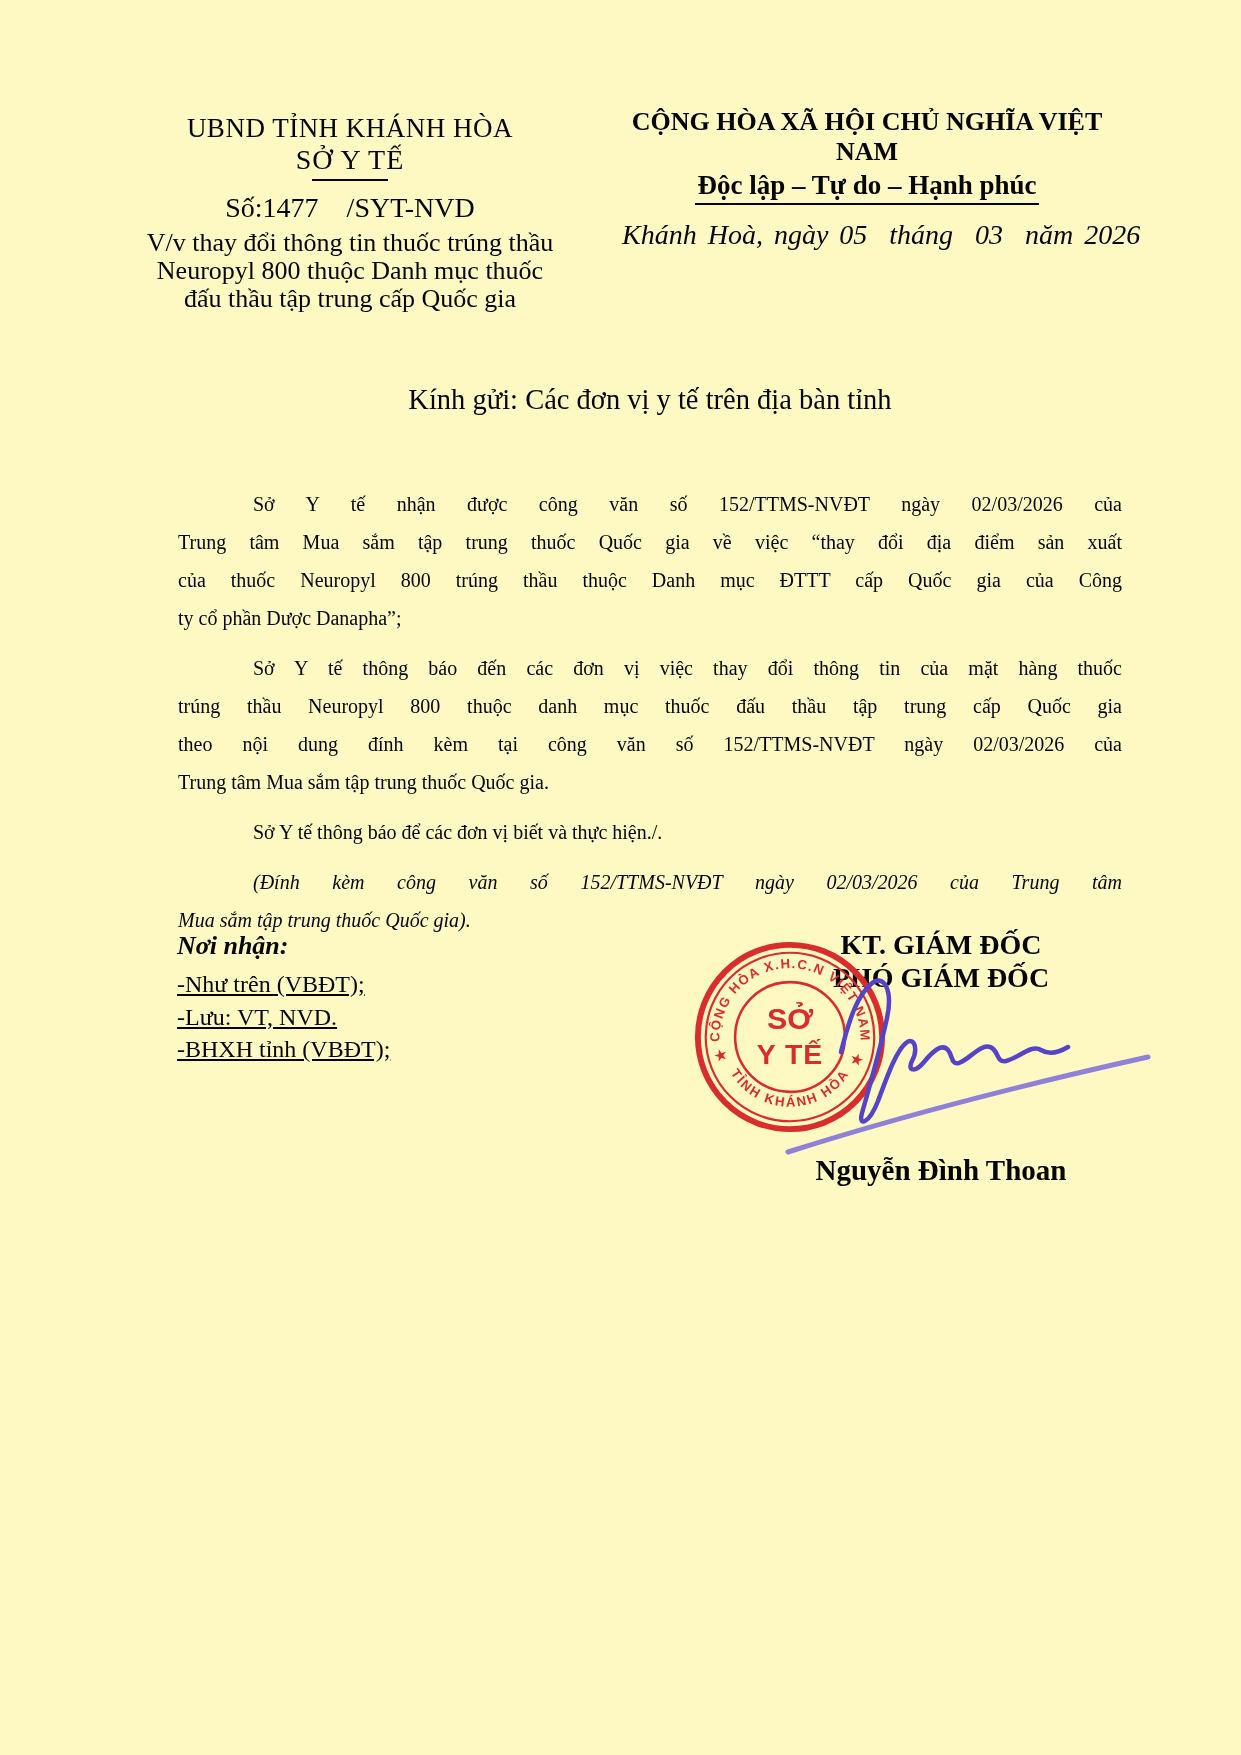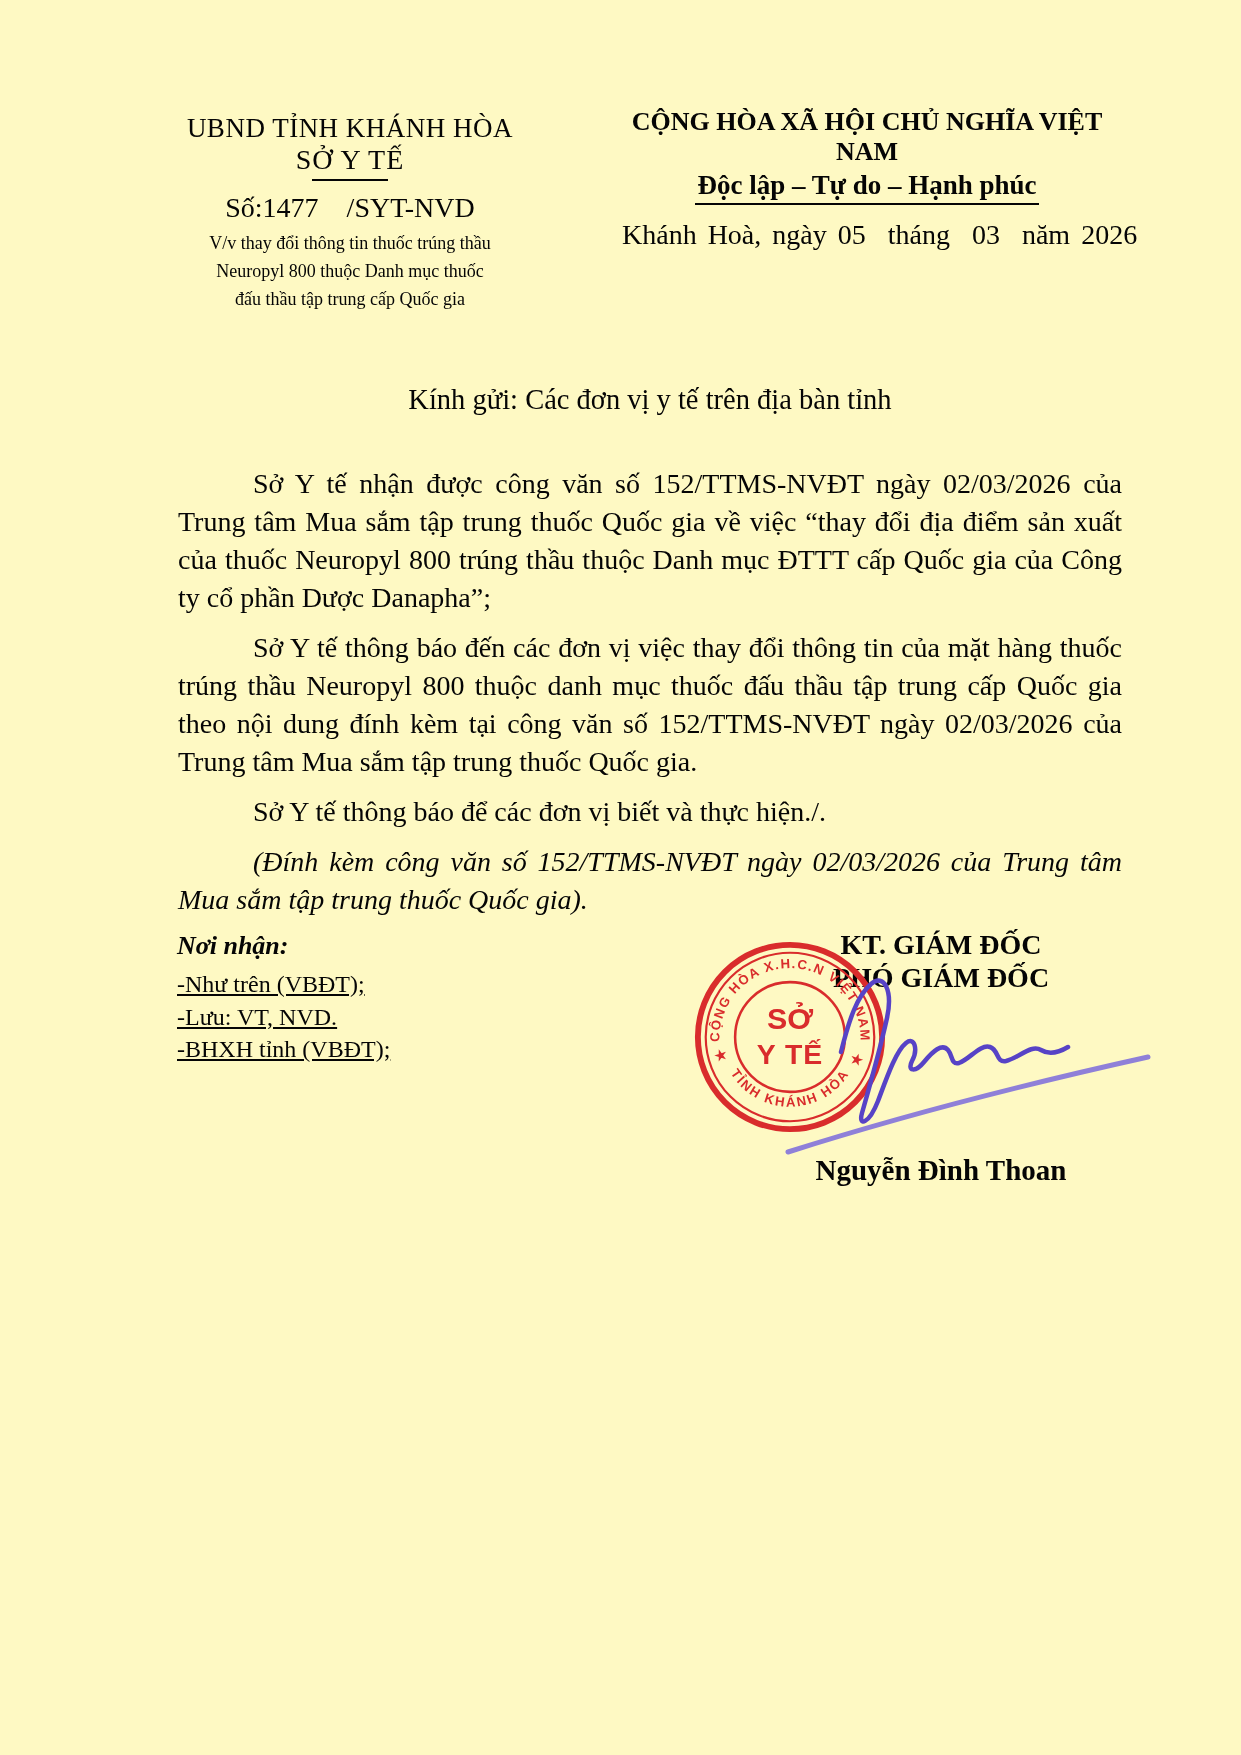--- a/index.html
+++ b/index.html
@@ -10,33 +10,33 @@
     font-family:"Liberation Serif", serif;
     color:#050505;
     overflow:hidden;
   }
   
   .hleft{position:absolute;left:130px;top:112px;width:440px;text-align:center;}
   .org{font-size:27px;line-height:32px;letter-spacing:.5px;}
   .dept{font-size:28px;line-height:31px;font-weight:normal;letter-spacing:1px;}
   .dept-rule{width:76px;border-top:2.5px solid #050505;margin:4px auto 0;}
   .docnum{font-size:28px;line-height:32px;margin-top:11px;white-space:pre;}
-  .subject{font-size:18px;line-height:28px;margin-top:5px;}
+  .subject{font-size:26px;line-height:28px;margin-top:5px;}
   
   .hright{position:absolute;left:622px;top:107px;width:490px;text-align:center;}
   .nation{font-size:26px;line-height:30px;font-weight:bold;text-align:center;}
   .motto{display:inline-block;font-size:27px;line-height:30px;font-weight:bold;
          border-bottom:2.5px solid #050505;padding:0 2px 3px;margin-top:3px;}
-  .dateline{font-size:28px;line-height:32px;margin-top:14px;
+  .dateline{font-size:28px;line-height:32px;font-style:italic;margin-top:14px;
             white-space:pre;word-spacing:4px;}
   
   .salutation{position:absolute;left:178px;top:383px;width:944px;
               text-align:center;font-size:28.5px;line-height:34px;}
-  .bodytext{position:absolute;left:178px;top:465px;width:944px;
-            font-size:28px;line-height:38px;}
+  .bodytext{position:absolute;left:178px;top:485px;width:944px;
+            font-size:20px;line-height:38px;}
   .para{margin:0 0 12px 0;}
   .bl{text-align:justify;text-align-last:justify;}
   .bl.last{text-align-last:left;}
   .bl.first{padding-left:75px;}
   .para.italic{font-style:italic;font-family:Liberation Serif, serif;}
   
   .recips{position:absolute;left:177px;top:929px;width:330px;}
   .recips-title{font-size:26px;line-height:33px;font-weight:bold;font-style:italic;}
   .recip{font-size:24px;line-height:32.5px;margin-top:0;}
   .recips ul{list-style:none;margin:6px 0 0 0;padding:0;text-decoration:underline;}

